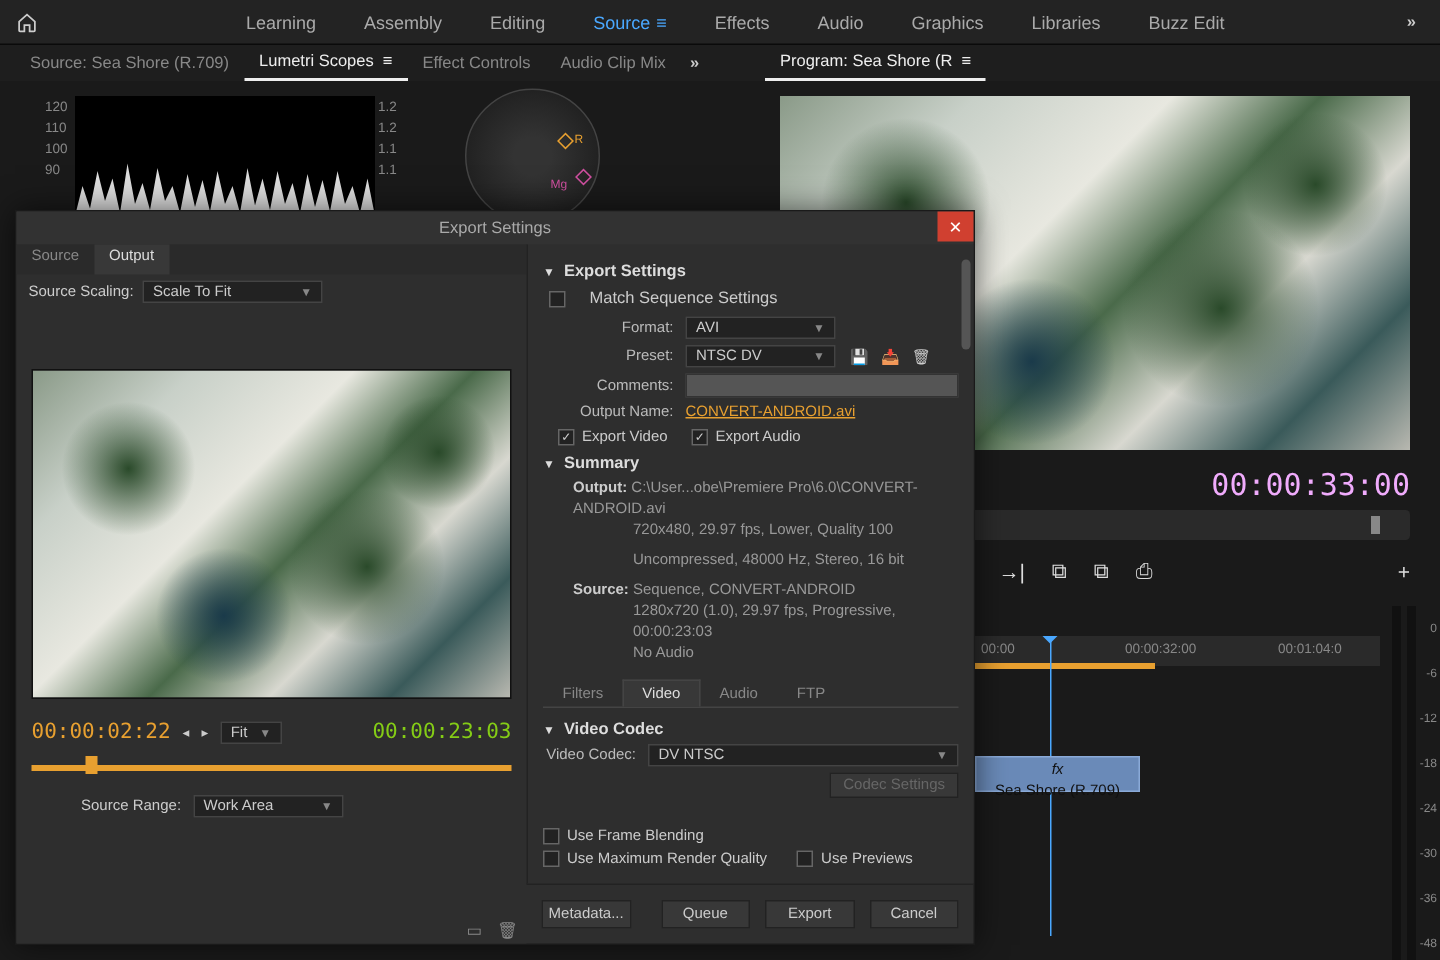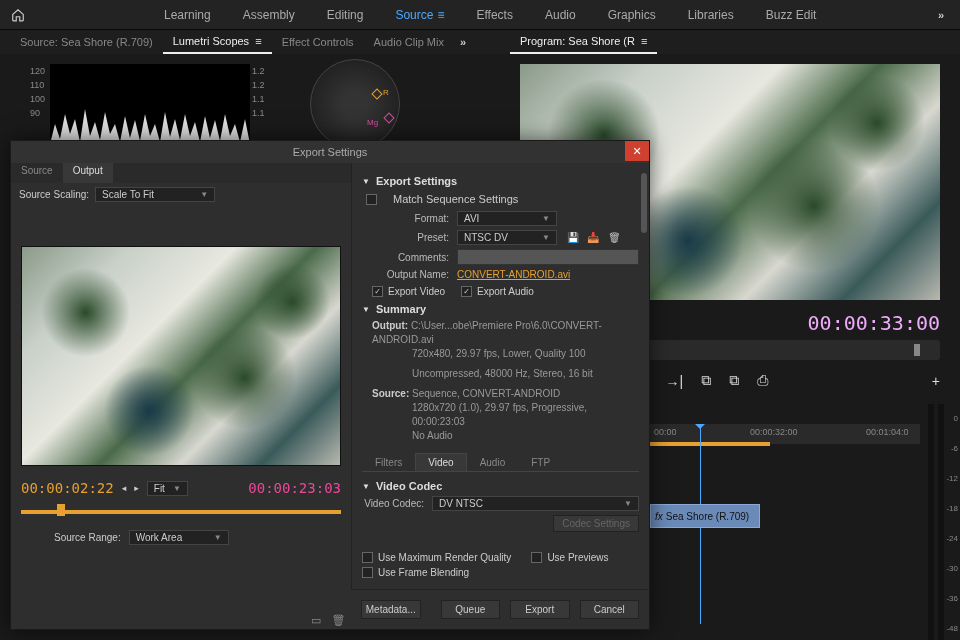--- a/index.html
+++ b/index.html
@@ -75,36 +75,36 @@
   .left-tab.active { background: #383838; color: #ddd; }
   .left-scaling { display: flex; align-items: center; gap: 6px; padding: 4px 8px; font-size: 10px; }
   .dropdown { background: #222; border: 1px solid #444; padding: 1px 6px; color: #ccc; display: inline-flex; align-items: center; gap: 8px; cursor: pointer; font-size: 10px; min-width: 100px; justify-content: space-between; }
   .dropdown .caret { font-size: 8px; color: #888; }
   
   .preview-img { margin: 40px 10px 10px 10px; height: 220px; background: linear-gradient(135deg,#8a9a88 0%,#c8d0c8 20%,#e8e8e0 40%,#4a6a4a 55%,#d8d8d0 70%,#3a5a5a 85%,#b8b8b0 100%); position: relative; border: 1px solid #111; }
   .preview-img::before { content:""; position:absolute; inset:0; background: radial-gradient(circle at 20% 30%, #2a4a2a 0%, transparent 15%), radial-gradient(circle at 70% 60%, #2a4a2a 0%, transparent 20%), radial-gradient(circle at 85% 25%, #2a4a2a 0%, transparent 12%), radial-gradient(circle at 40% 75%, #1a3a4a 0%, transparent 18%); }
   
   .preview-controls { display: flex; align-items: center; padding: 0 10px; gap: 8px; height: 24px; }
   .tc-orange { font-family: monospace; color: #e8a030; font-size: 14px; }
-  .tc-white { font-family: monospace; color: #ec4899; font-size: 14px; margin-left: auto; }
+  .tc-white { font-family: monospace; color: #84cc16; font-size: 14px; margin-left: auto; }
   .preview-timeline { height: 16px; margin: 4px 10px; position: relative; }
   .preview-tl-bar { position: absolute; top: 6px; left: 0; right: 0; height: 4px; background: #e8a030; }
   .preview-tl-head { position: absolute; top: 0; width: 8px; height: 12px; background: #e8a030; }
   .source-range { display: flex; align-items: center; gap: 8px; padding: 6px 10px 6px 43px; font-size: 10px; }
   
   .section-header { display: flex; align-items: center; gap: 6px; font-size: 11px; color: #ddd; font-weight: bold; margin: 4px 0; cursor: pointer; }
   .section-header .tri { font-size: 8px; }
   .checkbox { width: 11px; height: 11px; border: 1px solid #666; display: inline-flex; align-items: center; justify-content: center; font-size: 8px; color: #ccc; cursor: pointer; background: #222; }
   .form-row { display: flex; align-items: center; margin: 4px 0; font-size: 10px; }
   .form-row .label { width: 95px; text-align: right; padding-right: 8px; color: #bbb; }
   .output-name { color: #e8a030; text-decoration: underline; cursor: pointer; }
   .inline-checks { display: flex; gap: 16px; margin: 6px 0 6px 10px; align-items: center; }
   .inline-checks label { display: flex; align-items: center; gap: 5px; font-size: 10px; cursor: pointer; }
   
-  .summary { font-size: 10px; color: #999; margin-left: 10px; line-height: 14px; }
+  .summary { font-size: 10px; color: #999; margin-left: 20px; line-height: 14px; }
   .summary b { color: #ccc; }
   
   .sub-tabs { display: flex; margin-top: 10px; border-bottom: 1px solid #444; }
   .sub-tab { padding: 3px 12px; font-size: 10px; color: #888; cursor: pointer; border: 1px solid transparent; border-bottom: none; }
   .sub-tab.active { background: #383838; border-color: #444; color: #ddd; }
   
   .codec-section { margin-top: 8px; }
   .codec-btn { margin-left: auto; background: #383838; border: 1px solid #222; padding: 2px 8px; color: #666; font-size: 10px; }
   
   .quality-checks { margin-top: 20px; font-size: 10px; }
@@ -219,25 +219,25 @@
       <span>⧉</span>
       <span>⎙</span>
       <span class="plus">+</span>
     </div>
   </div>
 
   <div class="timeline-area">
     <div class="timeline-ruler">
       <span style="left:4px;">00:00</span>
       <span style="left:100px;">00:00:32:00</span>
-      <span style="left:216px;">00:01:04:0</span>
+      <span style="left:202px;">00:01:04:0</span>
     </div>
     <div class="timeline-yellow" style="left:0; width:120px;"></div>
     <div class="timeline-playhead" style="left:50px;"></div>
-    <div class="timeline-clip" style="left:0; width:110px;">
+    <div class="timeline-clip" style="left:0; width:110px;flex-direction:column;">
       <span style="font-style:italic;">fx</span>
       <span>Sea Shore (R.709)</span>
     </div>
   </div>
 
   <div class="audio-meters">
     <div class="meter-bar" style="left:8px;"></div>
     <div class="meter-bar" style="left:18px;"></div>
     <div class="meter-ticks">
       <div>0</div>
@@ -380,33 +380,33 @@
       </div>
       <div class="form-row">
           <span class="codec-btn">Codec Settings</span>
         </div>
     </div>
 
     <div class="quality-checks">
       <div class="row">
         <label>
             <span class="checkbox"></span>
+            <span>Use Frame Blending</span>
+          </label>
+      </div>
+      <div class="row">
+        <label>
+            <span class="checkbox"></span>
             <span>Use Maximum Render Quality</span>
           </label>
         <label>
             <span class="checkbox"></span>
             <span>Use Previews</span>
           </label>
       </div>
-      <div class="row">
-        <label>
-            <span class="checkbox"></span>
-            <span>Use Frame Blending</span>
-          </label>
-      </div>
     </div>
   </div>
 
   <div class="scroll-gutter">
     <div class="scroll-thumb" style="top:10px;height:60px;"></div>
   </div>
 
   <div class="dlg-bottom">
     <div class="dlg-btn">Metadata...</div>
     <div style="flex:1;"></div>

